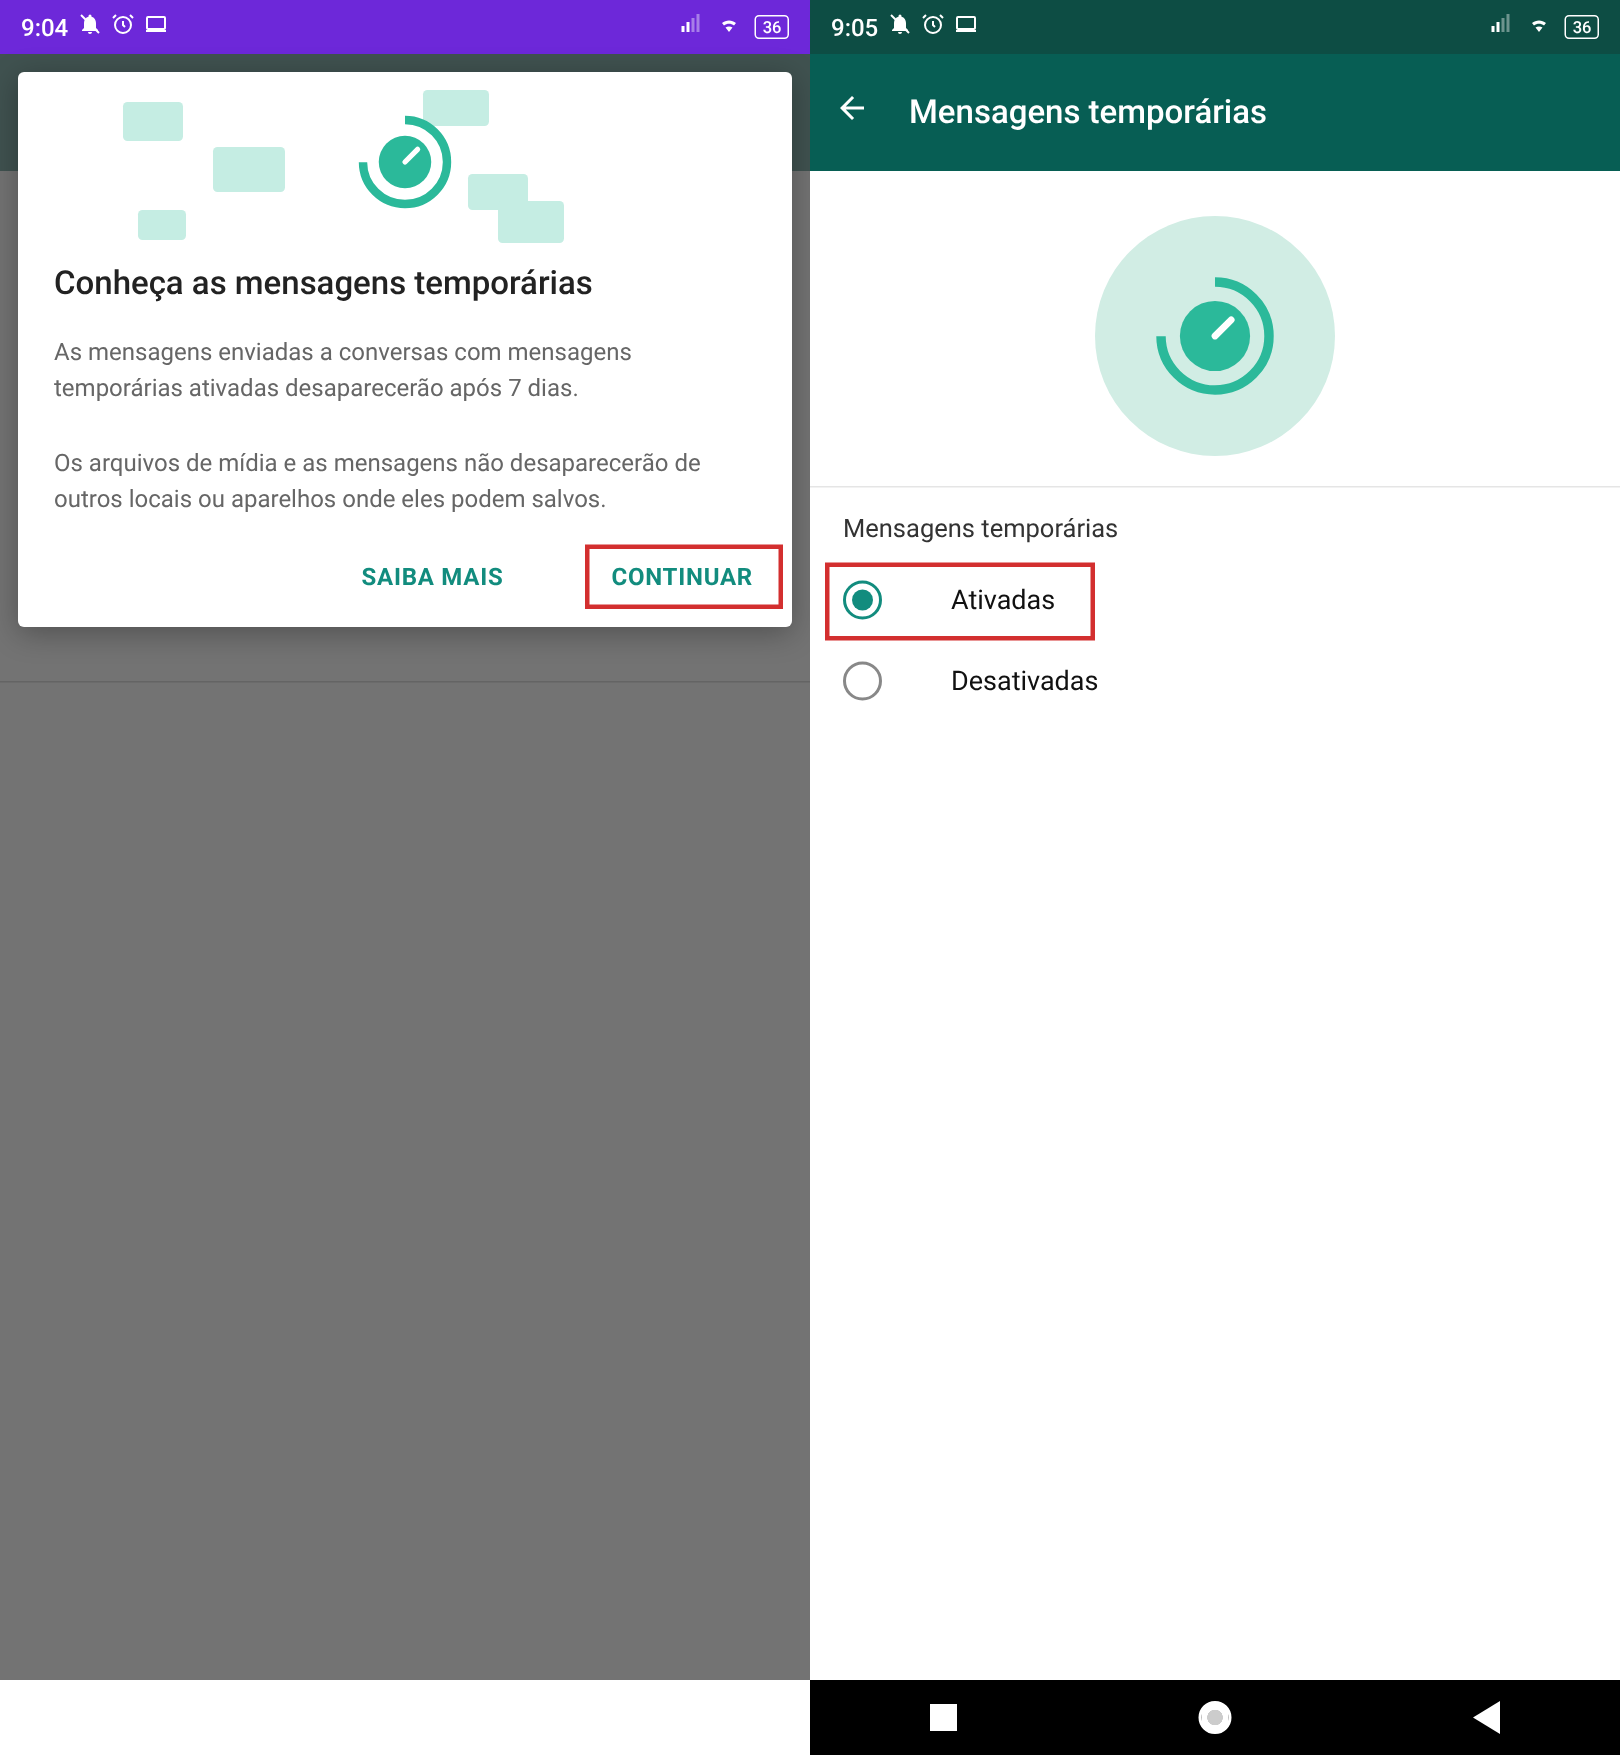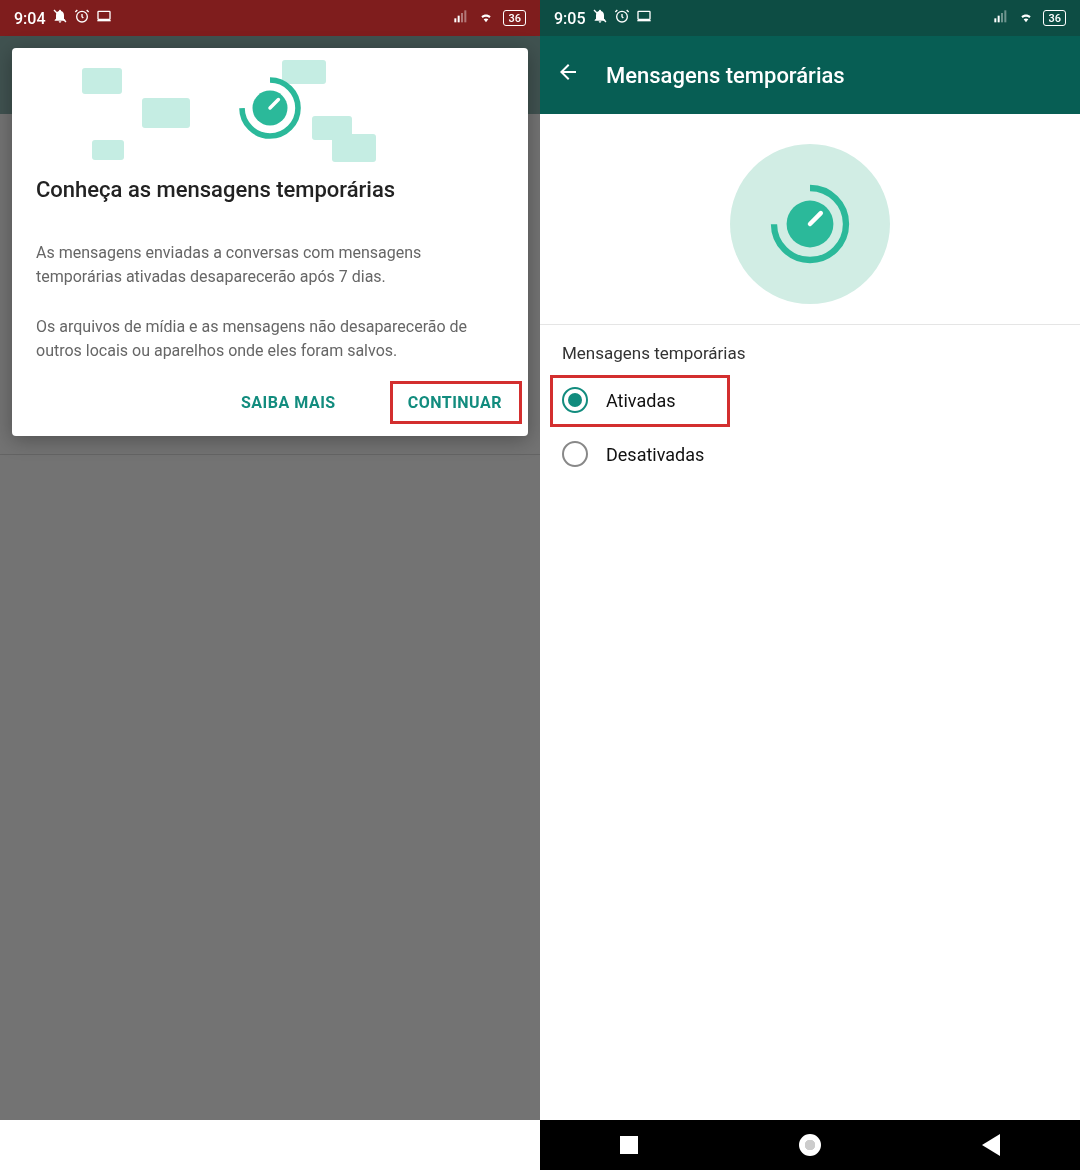--- a/index.html
+++ b/index.html
@@ -14,21 +14,21 @@
     .phone {
       width: 540px;
       height: 1170px;
       background: #fff;
       position: relative;
       display: flex;
       flex-direction: column;
     }
     .status-bar {
       height: 36px;
-      background: #7f1d1d;
+      background: #6d28d9;
       color: #fff;
       display: flex;
       align-items: center;
       justify-content: space-between;
       padding: 0 14px;
       font-size: 16px;
       font-weight: 500;
     }
     .status-left { display: flex; align-items: center; gap: 6px; }
     .status-right { display: flex; align-items: center; gap: 8px; font-size: 14px; }
@@ -92,21 +92,21 @@
     }
     .section-title {
       padding: 18px 22px 10px 22px;
       color: #333;
       font-size: 17px;
     }
     .radio-option {
       display: flex;
       align-items: center;
       padding: 14px 22px;
-      gap: 18px;
+      gap: 46px;
     }
     .radio-circle {
       width: 26px;
       height: 26px;
       border-radius: 50%;
       border: 2px solid #888;
       display: flex;
       align-items: center;
       justify-content: center;
     }
@@ -181,21 +181,20 @@
       font-weight: 500;
       color: #222;
       padding: 8px 24px 12px 24px;
       line-height: 1.3;
     }
     .dialog-body {
       padding: 6px 24px;
       font-size: 16px;
       color: #666;
       line-height: 1.5;
-      margin-top: 18px;
     }
     .dialog-actions {
       display: flex;
       justify-content: flex-end;
       gap: 4px;
       padding: 14px 12px 14px 12px;
     }
     .dialog-button {
       color: #128C7E;
       font-weight: 700;
@@ -296,21 +295,21 @@
         <div class="chat-bubble" style="width:32px;height:20px;top:92px;left:80px;"></div>
         <div class="chat-bubble" style="width:44px;height:28px;top:86px;left:320px;"></div>
         <svg width="70" height="70" viewBox="0 0 100 100" style="z-index:2;">
           <circle cx="50" cy="50" r="40" fill="none" stroke="#2BB99A" stroke-width="8" stroke-dasharray="188 63" transform="rotate(-90 50 50)"></circle>
           <circle cx="50" cy="50" r="25" fill="#2BB99A"></circle>
           <line x1="50" y1="50" x2="62" y2="38" stroke="#fff" stroke-width="5" stroke-linecap="round"></line>
         </svg>
       </div>
       <div class="dialog-title">Conheça as mensagens temporárias</div>
       <div class="dialog-body">As mensagens enviadas a conversas com mensagens temporárias ativadas desaparecerão após 7 dias.</div>
-      <div class="dialog-body" style="margin-top:14px;">Os arquivos de mídia e as mensagens não desaparecerão de outros locais ou aparelhos onde eles foram salvos.</div>
+      <div class="dialog-body" style="margin-top:14px;">Os arquivos de mídia e as mensagens não desaparecerão de outros locais ou aparelhos onde eles podem salvos.</div>
       <div class="dialog-actions">
         <div class="dialog-button">SAIBA MAIS</div>
         <div class="dialog-button" style="position:relative;margin-left:40px;">
           <span>CONTINUAR</span>
           <div class="highlight-box" style="top:-2px;left:-4px;right:-6px;bottom:-2px;"></div>
         </div>
       </div>
     </div>
   </div>
 

